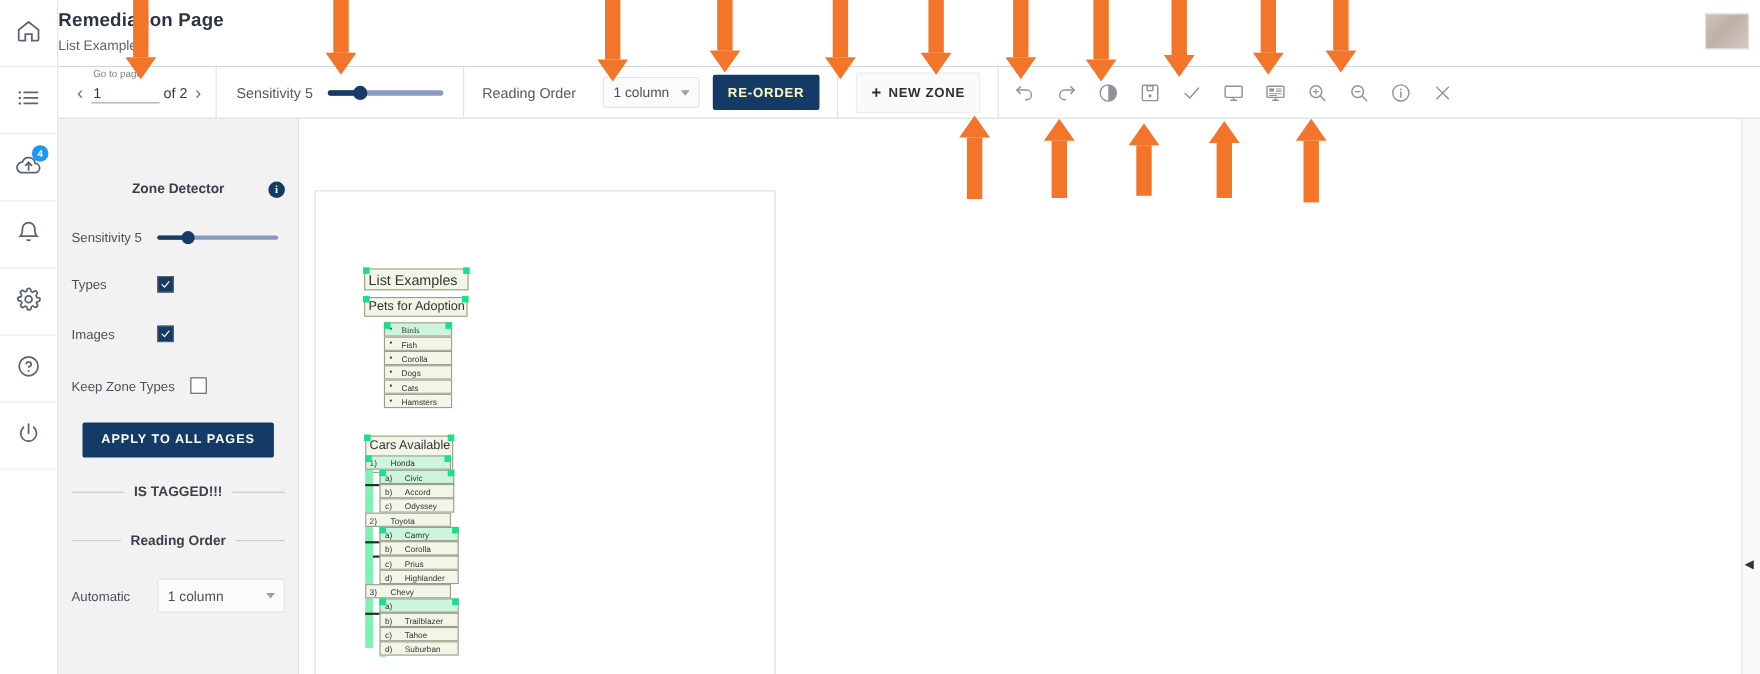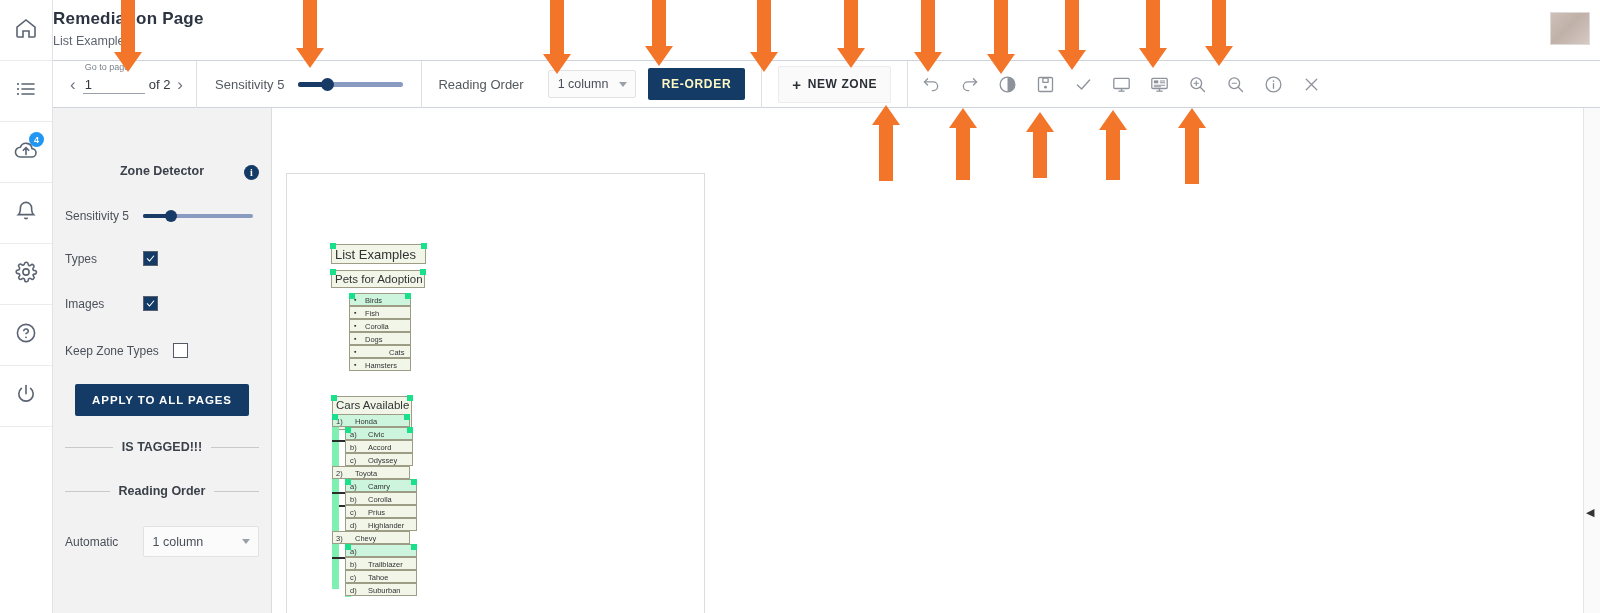--- a/index.html
+++ b/index.html
@@ -395,39 +395,39 @@
 
     <div class="zone" style="left:44px; top:96px; width:94px; height:18px;">
       <span class="ztxt" style="left:3px; top:2px; font-size:11.5px;">Pets for Adoption</span>
       <span class="handle" style="left:-2px;top:-2px;"></span>
       <span class="handle" style="right:-2px;top:-2px;"></span>
     </div>
 
     <div>
       <div class="zone sel" style="left:62px;top:119px;width:62px;height:13px;">
         <span class="ztxt" style="left:4px;top:2px;font-size:7px;">▪</span>
-        <span class="ztxt" style="left:15px;top:2px;font-size:7.5px;">Birds</span>
+        <span class="ztxt" style="left:15px;top:2px;font-size:7.5px;font-family:Liberation Serif, serif;">Birds</span>
         <span class="handle" style="left:-1px;top:-1px;"></span>
         <span class="handle" style="right:-1px;top:-1px;"></span>
       </div>
       <div class="zone" style="left:62px;top:132px;width:62px;height:13px;">
         <span class="ztxt" style="left:4px;top:2px;font-size:7px;">▪</span>
         <span class="ztxt" style="left:15px;top:2px;font-size:7.5px;">Fish</span>
       </div>
       <div class="zone" style="left:62px;top:145px;width:62px;height:13px;">
         <span class="ztxt" style="left:4px;top:2px;font-size:7px;">▪</span>
         <span class="ztxt" style="left:15px;top:2px;font-size:7.5px;">Corolla</span>
       </div>
       <div class="zone" style="left:62px;top:158px;width:62px;height:13px;">
         <span class="ztxt" style="left:4px;top:2px;font-size:7px;">▪</span>
         <span class="ztxt" style="left:15px;top:2px;font-size:7.5px;">Dogs</span>
       </div>
       <div class="zone" style="left:62px;top:171px;width:62px;height:13px;">
         <span class="ztxt" style="left:4px;top:2px;font-size:7px;">▪</span>
-        <span class="ztxt" style="left:15px;top:2px;font-size:7.5px;margin-left:24px;">Cats</span>
+        <span class="ztxt" style="left:15px;top:2px;font-size:7.5px;">Cats</span>
       </div>
       <div class="zone" style="left:62px;top:184px;width:62px;height:13px;">
         <span class="ztxt" style="left:4px;top:2px;font-size:7px;">▪</span>
         <span class="ztxt" style="left:15px;top:2px;font-size:7.5px;">Hamsters</span>
       </div>
     </div>
 
     <div class="zone" style="left:45px; top:222px; width:80px; height:34px;">
       <span class="ztxt" style="left:3px; top:2px; font-size:11.5px;">Cars Available</span>
       <span class="handle" style="left:-2px;top:-2px;"></span>

